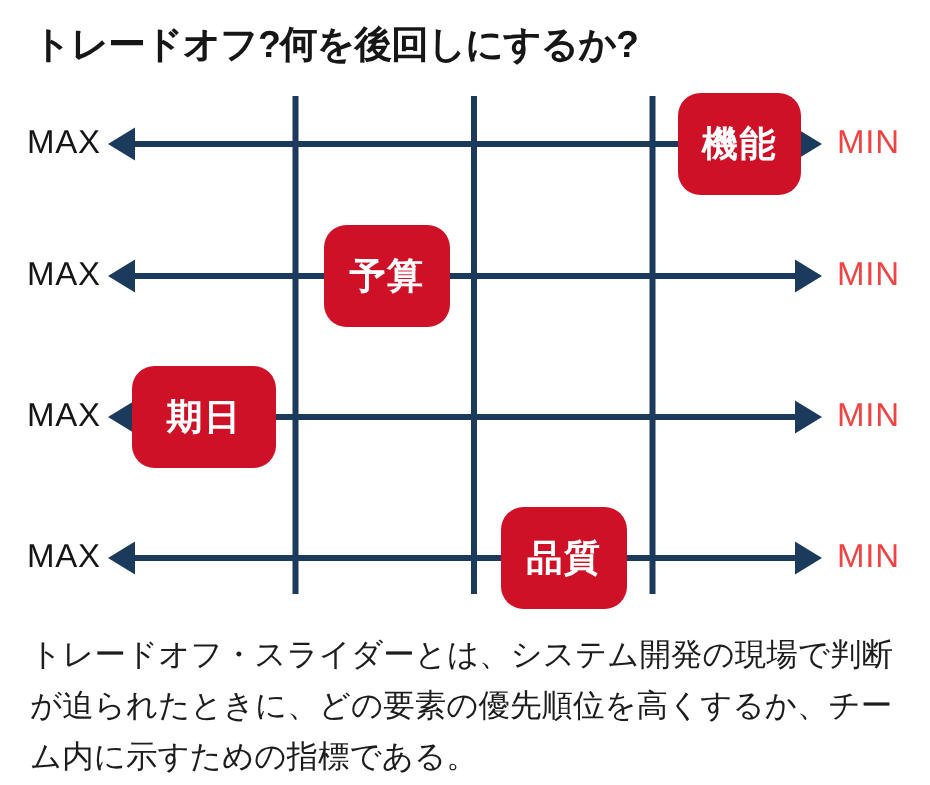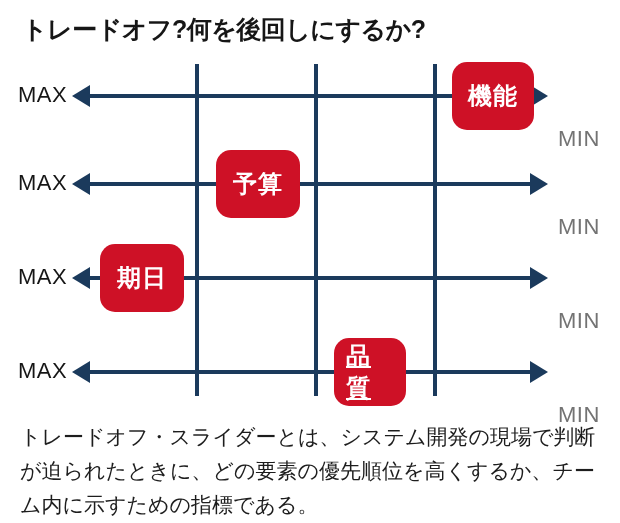--- a/index.html
+++ b/index.html
@@ -94,23 +94,22 @@
     color: #161616;
     letter-spacing: 0.5px;
     text-align: center;
   }
 
   .min-label {
     position: absolute;
     left: 558px;
     top: -14px;
     font-size: 22px;
-    color: #737373;
+    color: #ef4444;
     letter-spacing: 0.5px;
-    margin-top: 44px;
   }
 
   .badge {
     position: absolute;
     height: 68px;
     border-radius: 15px;
     background: #ce1126;
     color: #ffffff;
     font-size: 24px;
     font-weight: bold;
@@ -162,28 +161,28 @@
     <div class="arrow-right"></div>
     <div class="badge" style="left:216px;width:84px;">予算</div>
     <div class="min-label">MIN</div>
   </div>
 
   <div class="slider-row" style="top:223px;">
     <div class="max-label">MAX</div>
     <div class="arrow-left"></div>
     <div class="axis-line"></div>
     <div class="arrow-right"></div>
-    <div class="badge" style="left:100px;width:84px;">期日</div>
+    <div class="badge" style="left:88px;width:96px;">期日</div>
     <div class="min-label">MIN</div>
   </div>
 
   <div class="slider-row" style="top:317px;">
     <div class="max-label">MAX</div>
     <div class="arrow-left"></div>
     <div class="axis-line"></div>
     <div class="arrow-right"></div>
-    <div class="badge" style="left:334px;width:72px;text-decoration:underline;">品質</div>
+    <div class="badge" style="left:334px;width:84px;">品質</div>
     <div class="min-label">MIN</div>
   </div>
 
 </div>
 
 <div id="caption">トレードオフ・スライダーとは、システム開発の現場で判断が迫られたときに、どの要素の優先順位を高くするか、チーム内に示すための指標である。</div>
 
 </body></html>

